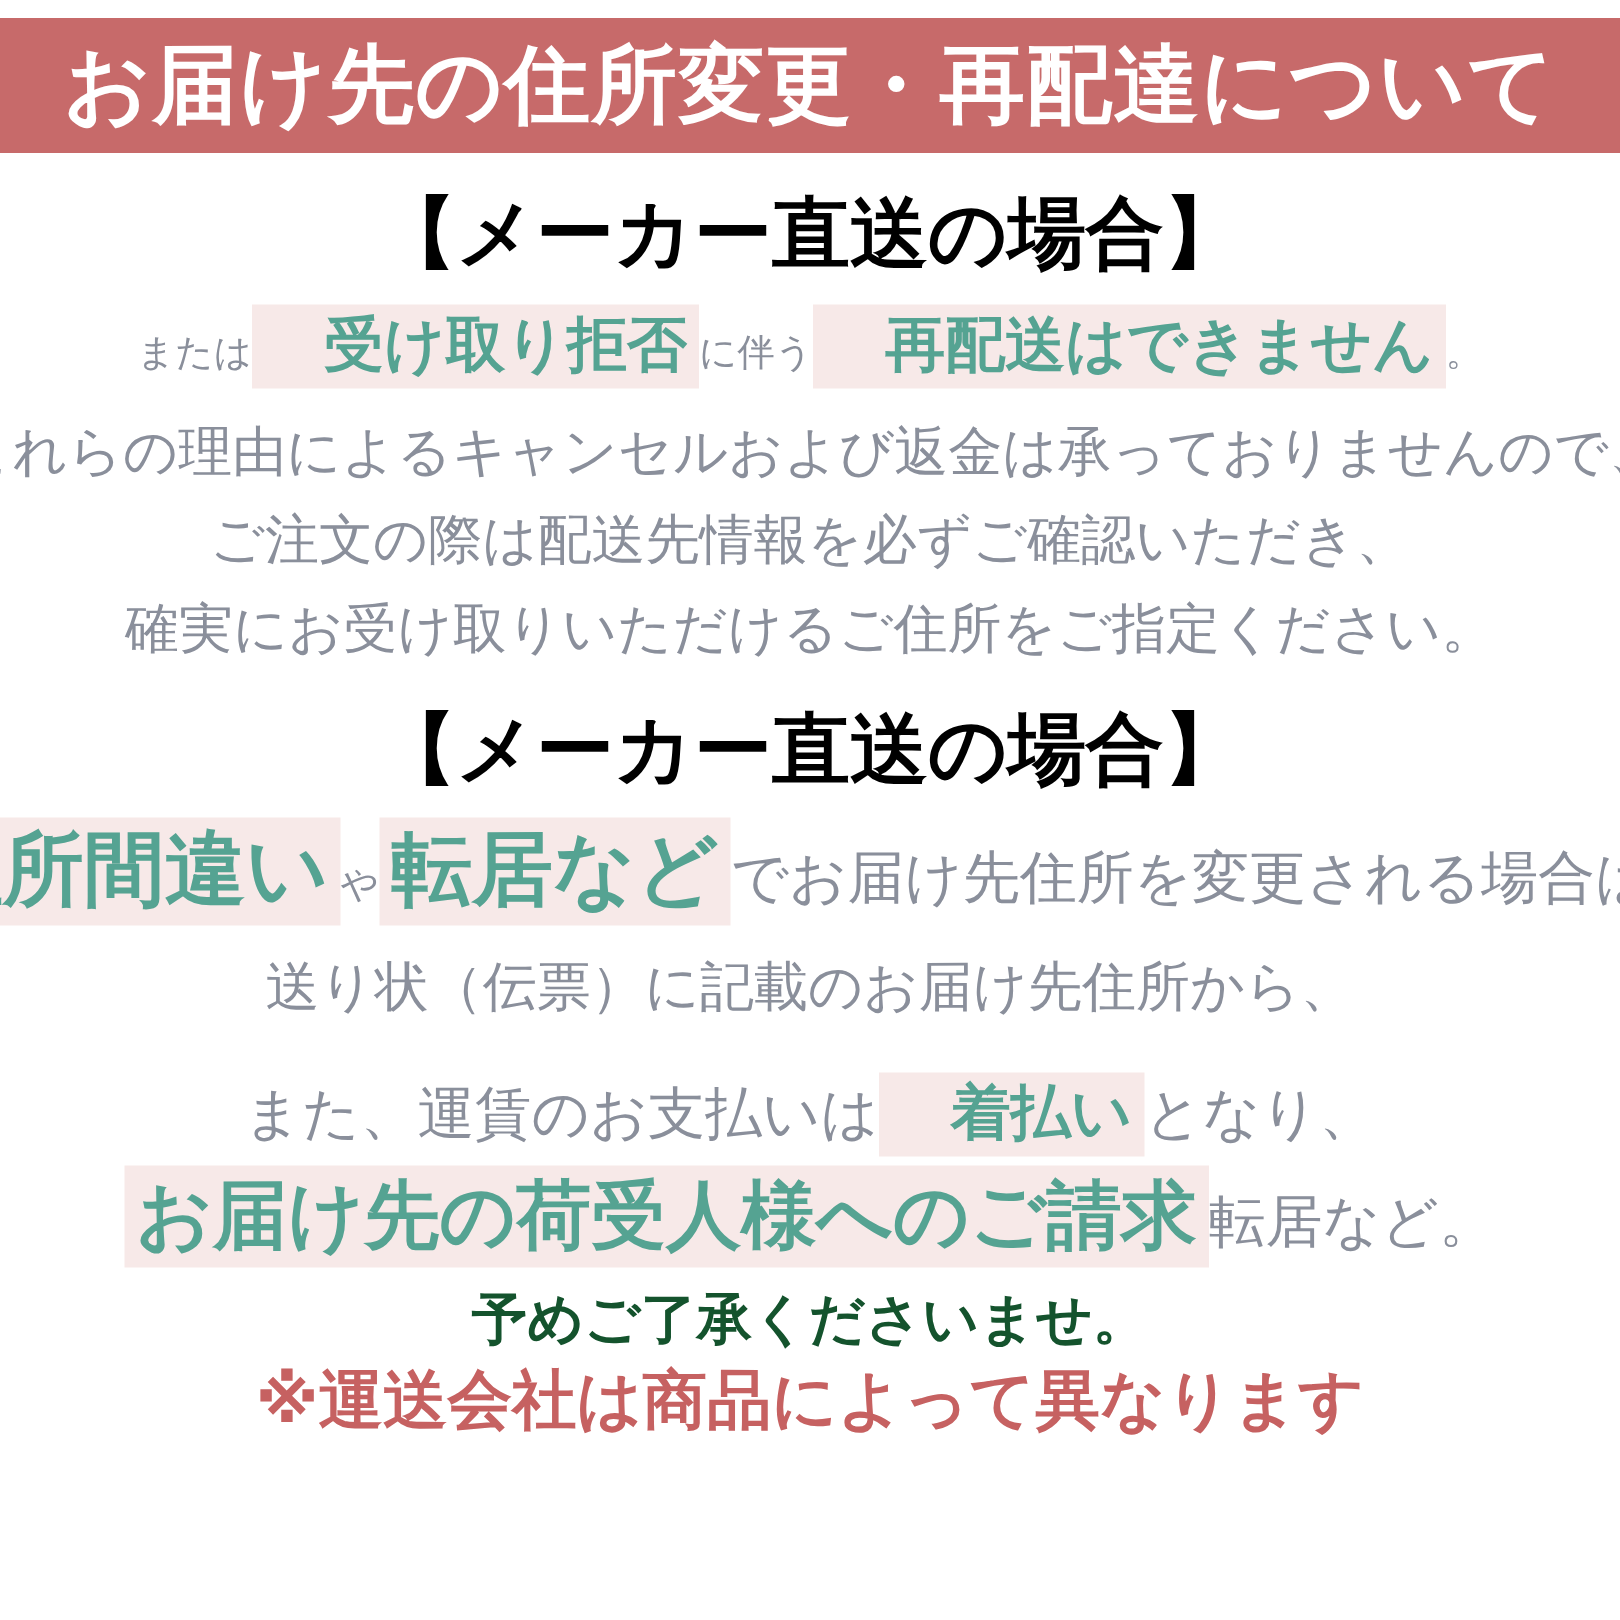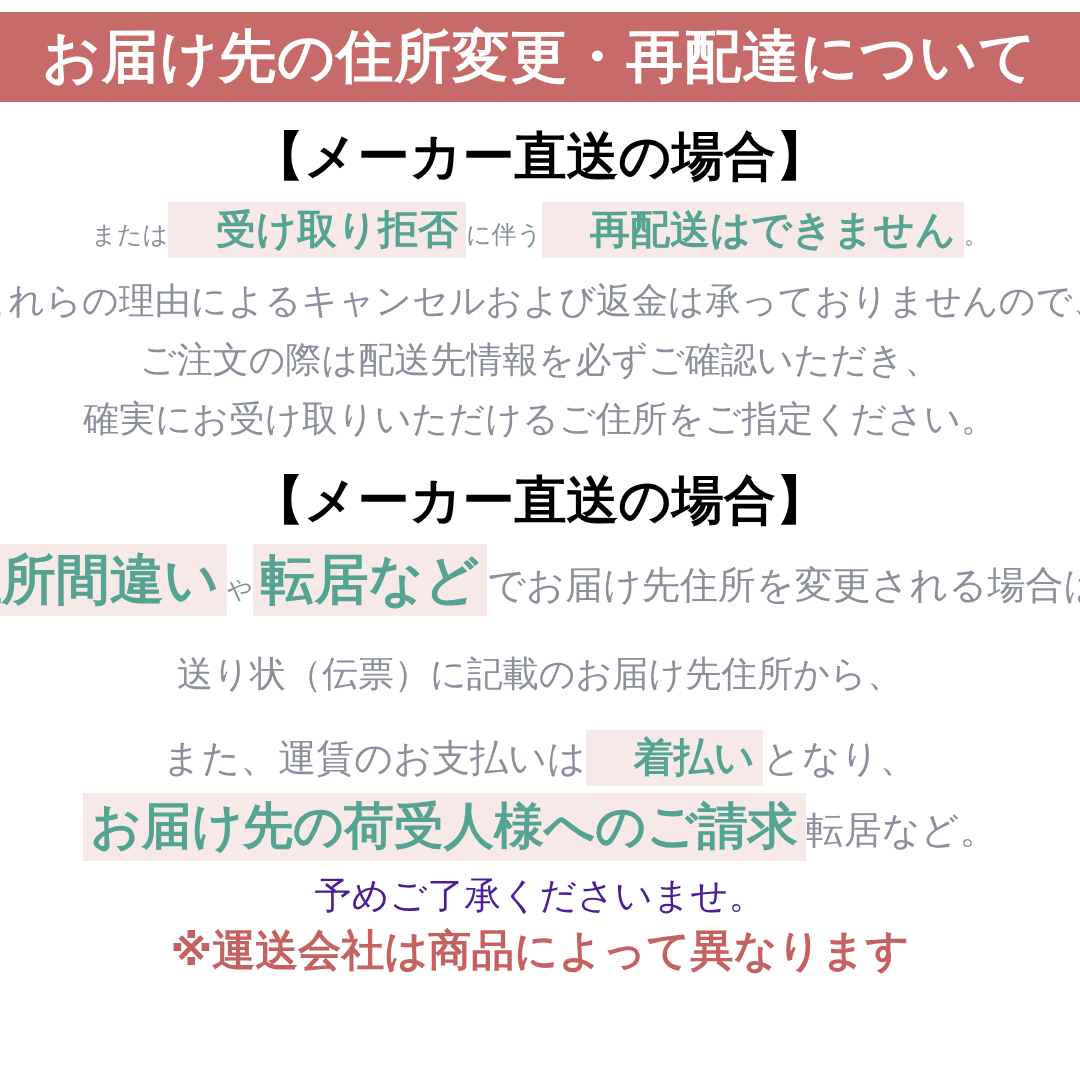--- a/index.html
+++ b/index.html
@@ -66,29 +66,29 @@
   .t54 { font-size: 54px; }
   .para {
     text-align: center;
     color: #8a8f9b;
     font-weight: 500;
     font-size: 36px;
     line-height: 59px;
     white-space: nowrap;
   }
   .para1 { margin-top: 14px; }
-  .para2 { margin-top: 28px; line-height: 57px; }
+  .para2 { margin-top: 12px; line-height: 57px; }
   .l1 { margin-top: 12px; }
   .l2 { margin-top: 14px; }
   .l3 { margin-top: 28px; }
   .l4 { margin-top: 8px; }
   .closing {
     margin-top: 12px;
-    color: #4c1d95;
-    font-weight: 400;
+    color: #14532d;
+    font-weight: 700;
     font-size: 37px;
     line-height: 48px;
     text-align: right;
     white-space: nowrap;
   }
   .footer-note {
     margin-top: 4px;
     color: #c66161;
     font-weight: bold;
     font-size: 43px;

